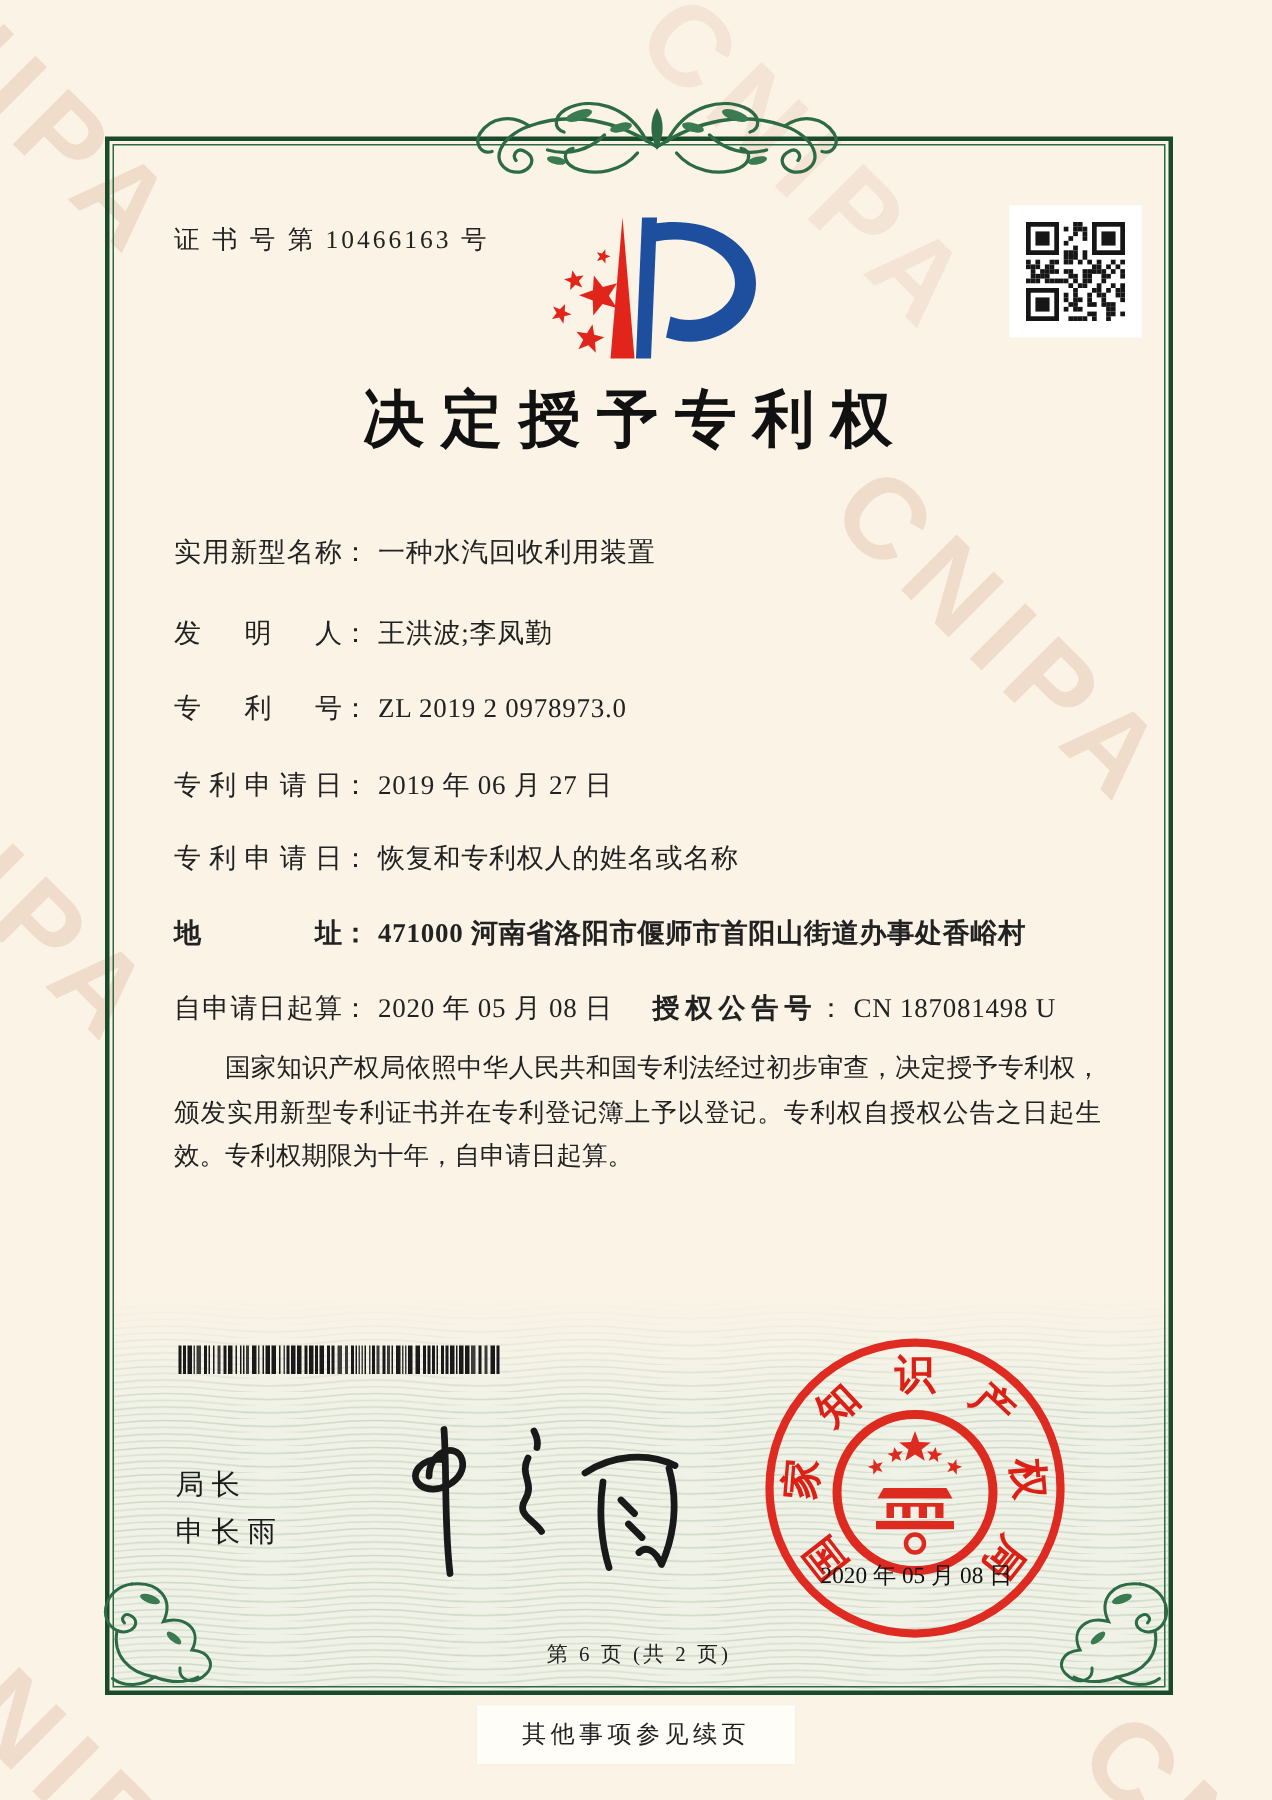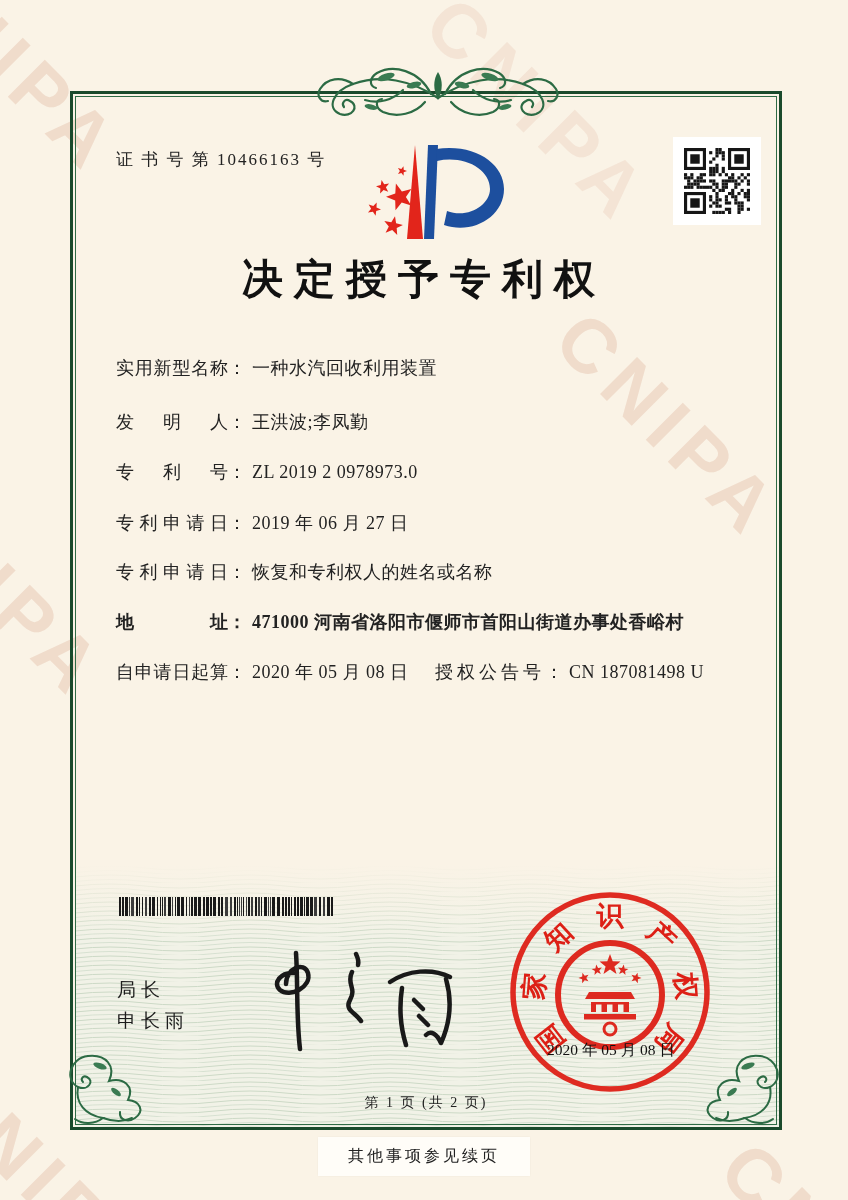--- a/index.html
+++ b/index.html
@@ -76,21 +76,21 @@
   .flabel{
     display:inline-block;width:112px;
     text-align:justify;text-align-last:justify;
     vertical-align:bottom;
   }
   .fcolon{display:inline-block;margin-right:6px;}
   .fvalue{letter-spacing:0.5px;}
   .r0{top:356px;} .r1{top:410px;} .r2{top:460px;} .r3{top:511px;}
   .r4{top:560px;} .r5{top:610px;font-weight:bold;} .r6{top:660px;}
   .grant-pair{position:absolute;left:319px;top:0;}
-  .glabel{letter-spacing:4px;}
+  .glabel{letter-spacing:4px;font-weight:bold;}
 
   
   .legal{
     left:116px;top:697px;width:618px;
     font-size:17px;line-height:29.5px;color:#222;
     z-index:6;text-align:justify;
   }
   .legal p{margin:0;text-indent:2em;}
 
   
@@ -366,20 +366,21 @@
   <span class="flabel">地址</span><span class="fcolon">：</span><span class="fvalue">471000 河南省洛阳市偃师市首阳山街道办事处香峪村</span>
 </div>
 <div class="abs field-row r6">
   <span class="flabel">自申请日起算</span><span class="fcolon">：</span><span class="fvalue">2020 年 05 月 08 日</span>
   <span class="grant-pair">
     <span class="glabel">授权公告号</span><span class="fcolon">：</span><span class="fvalue">CN 187081498 U</span>
   </span>
 </div>
 
 <div class="abs legal">
+  <p>国家知识产权局依照中华人民共和国专利法经过初步审查，决定授予专利权，颁发实用新型专利证书并在专利登记簿上予以登记。专利权自授权公告之日起生效。专利权期限为十年，自申请日起算。</p>
 </div>
 
 <div class="abs barcode" id="barcode">
     <i style="width: 2px; background: rgb(25, 25, 25);"></i>
     <i style="width: 1px; background: transparent;"></i>
     <i style="width: 2px; background: rgb(25, 25, 25);"></i>
     <i style="width: 1px; background: transparent;"></i>
     <i style="width: 3px; background: rgb(25, 25, 25);"></i>
     <i style="width: 1px; background: transparent;"></i>
     <i style="width: 1px; background: rgb(60, 60, 60);"></i>
@@ -548,16 +549,16 @@
       <span class="seal-char" style="transform: rotate(-85.5deg) translateY(-76px);">家</span>
       <span class="seal-char" style="transform: rotate(-43deg) translateY(-76px);">知</span>
       <span class="seal-char" style="transform: rotate(0deg) translateY(-76px);">识</span>
       <span class="seal-char" style="transform: rotate(43deg) translateY(-76px);">产</span>
       <span class="seal-char" style="transform: rotate(85.5deg) translateY(-76px);">权</span>
       <span class="seal-char" style="transform: rotate(128deg) translateY(-76px);">局</span>
     </div>
 </div>
 <div class="abs seal-date">2020 年 05 月 08 日</div>
 
-<div class="abs page-no">第 1 页 (共 2 页)</div>
+<div class="abs page-no">第 6 页 (共 2 页)</div>
 <div class="abs cont-box">
   <span>其他事项参见续页</span>
 </div>
 
 </body></html>

